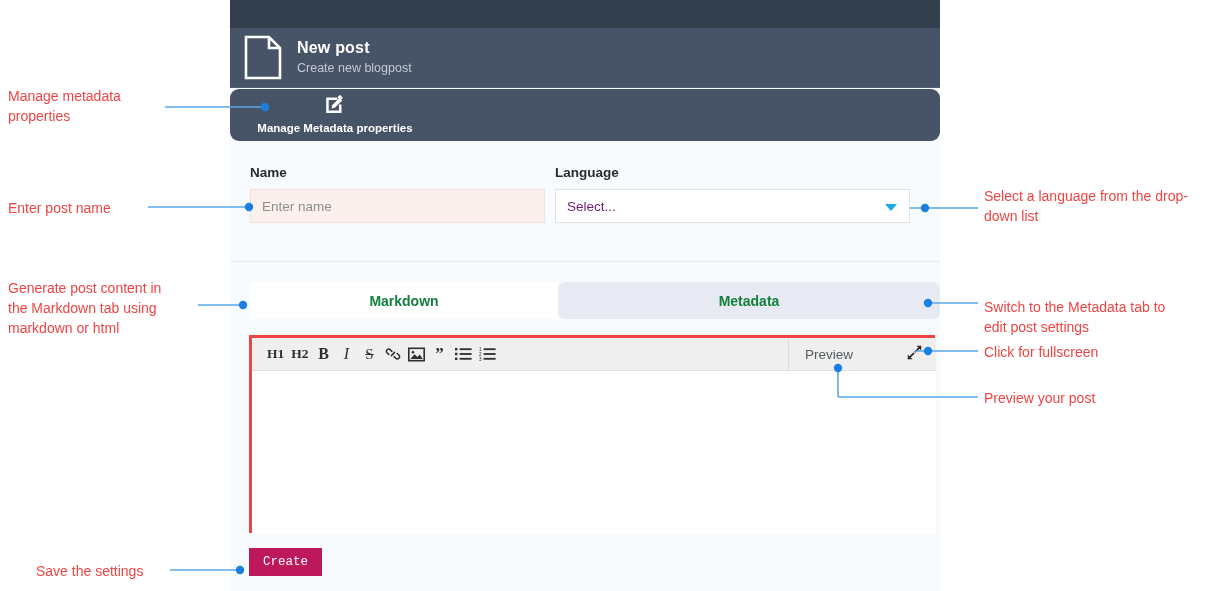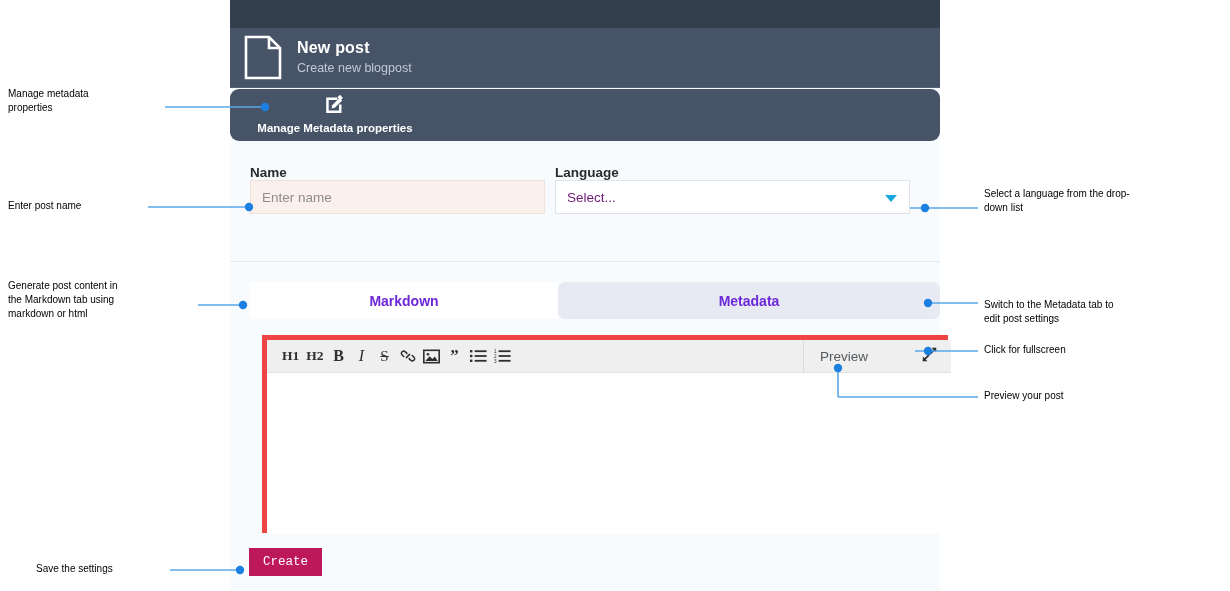--- a/index.html
+++ b/index.html
@@ -61,20 +61,21 @@
 
   
   .form-panel {
     position: absolute; left: 0; top: 141px; width: 710px; height: 121px;
     background: #f7fbfd;
     border-bottom: 1px solid #e4ecf2;
   }
   .field { position: absolute; top: 24px; }
   .field-label {
     font-size: 13.5px; color: #2b2b2b; font-weight: bold;
+    margin-bottom: 9px;
   }
   .field-name { left: 20px; width: 295px; }
   .field-lang { left: 325px; width: 355px; }
 
   .text-input {
     width: 295px; height: 34px;
     background: #fbf0ec;
     border: 1px solid #f0e1db;
     display: flex; align-items: center;
     padding-left: 11px;
@@ -100,31 +101,30 @@
   }
 
   
   .tabs {
     position: absolute; left: 20px; top: 282px;
     width: 690px; height: 37px;
     display: flex;
   }
   .tab {
     height: 37px; display: flex; align-items: center; justify-content: center;
-    font-size: 14px; font-weight: bold; color: #6d28d9;
+    font-size: 14px; font-weight: bold; color: #15803d;
     cursor: pointer;
   }
   .tab.active { width: 308px; background: #ffffff; }
   .tab.inactive { width: 382px; background: #e7eaf2; border-radius: 7px; }
   .editor-box {
     position: absolute; left: 19px; top: 335px;
     width: 686px; height: 198px;
     background: #ffffff;
-    border: 5px solid #ef4444;
-    margin-left: 13px;
+    border: 3px solid #ef4444;
   }
   .editor-toolbar {
     position: absolute; left: 0; top: 0; width: 684px; height: 33px;
     background: #efefef;
     display: flex; align-items: center;
     border-bottom: 1px solid #e2e2e2;
   }
   .tool-icons {
     display: flex; align-items: center; gap: 7px;
     padding-left: 15px; flex: 1;
@@ -167,21 +167,21 @@
     background: #be185d;
     color: #ffffff; font-size: 12.5px;
     display: flex; align-items: center; justify-content: center;
     cursor: pointer;
     font-family: Liberation Mono, monospace;
   }
 
   
   .anno {
     position: absolute;
-    font-size: 10px; color: #000000;
+    font-size: 14px; color: #ef4444;
     line-height: 1.42;
   }
   .anno.right { left: 984px; }
   svg.lines {
     position: absolute; left: 0; top: 0;
     width: 1230px; height: 591px; pointer-events: none;
   }
 </style>
 </head>
 <body>

